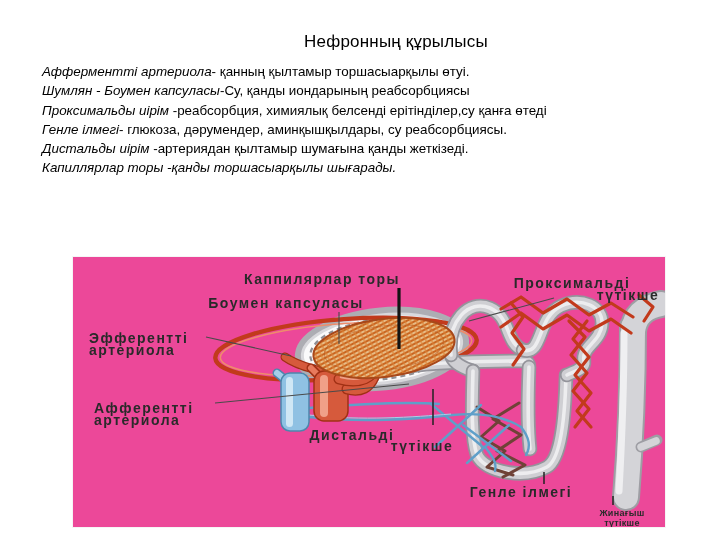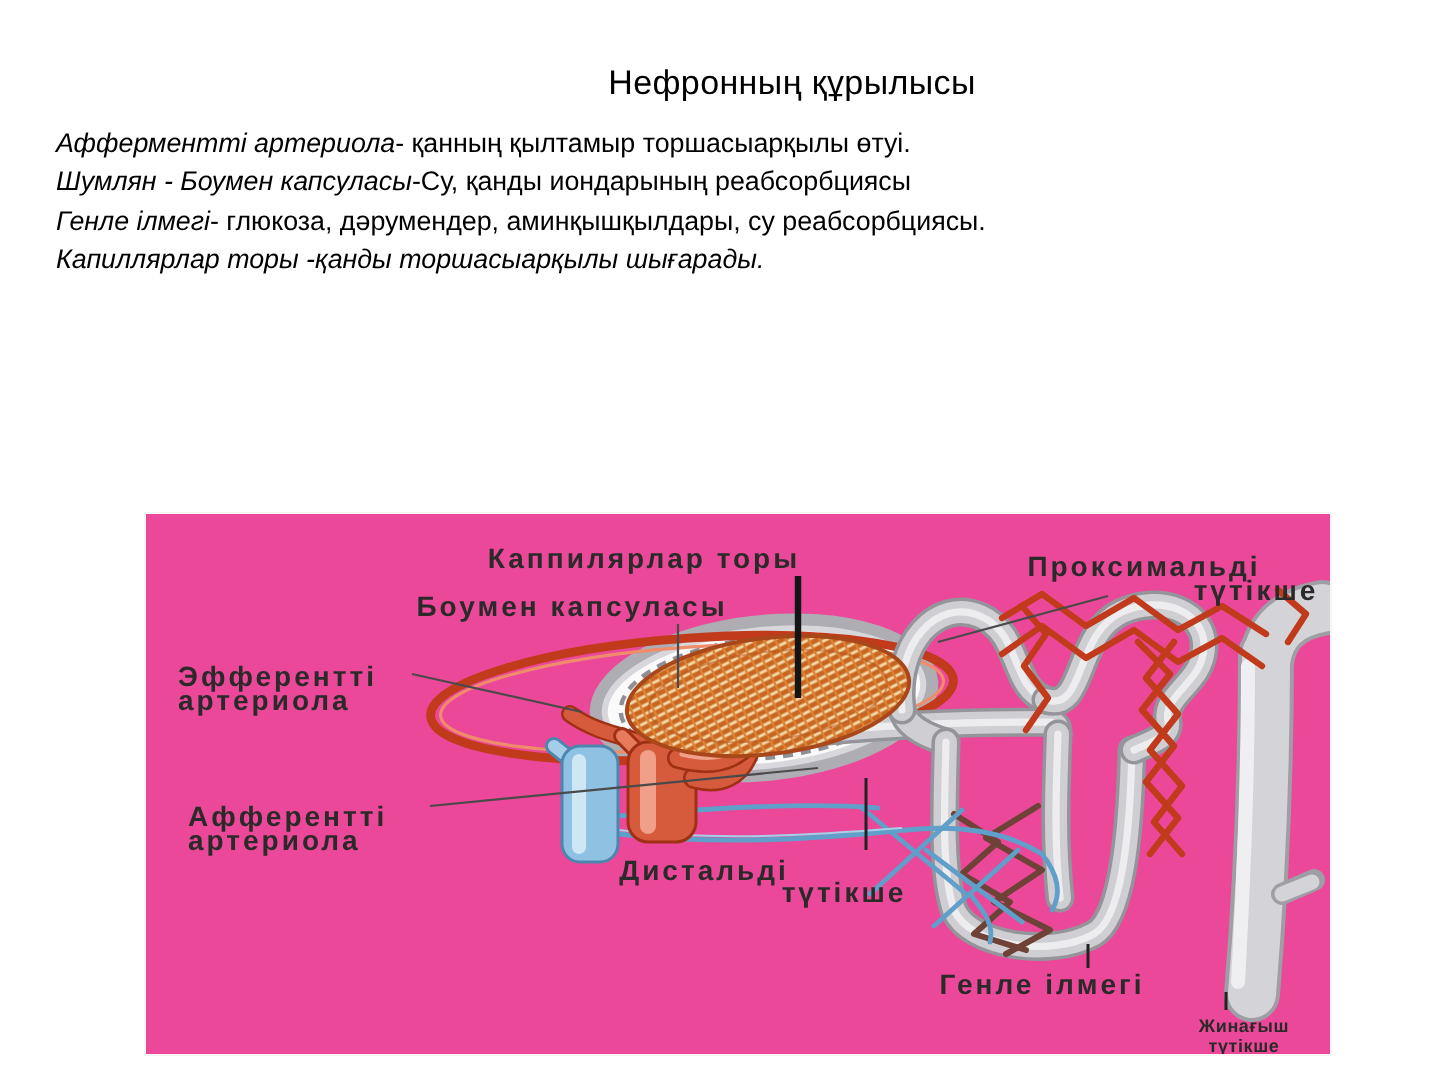--- a/index.html
+++ b/index.html
@@ -4,21 +4,21 @@
 <style>
   html,body{margin:0;padding:0;}
   body{
     width:720px;height:540px;background:#ffffff;position:relative;overflow:hidden;
     font-family:"Liberation Sans",sans-serif;color:#000;
   }
   .title{
     position:absolute;top:32px;left:0;width:720px;text-align:center;
     font-size:17px;font-weight:400;letter-spacing:.2px;margin-left:36px;
   }
-  .lines{position:absolute;left:28px;top:62px;width:660px;}
+  .lines{position:absolute;left:42px;top:62px;width:660px;}
   .lines p{margin:0;font-size:13.4px;line-height:19.3px;white-space:nowrap;}
   .lines .term{font-style:italic;}
   .diagram{
     position:absolute;left:72px;top:256px;width:594px;height:272px;
     background:#ec4899;border:1px solid #f5f5f5;box-sizing:border-box;
   }
   
   .lbl{font-family:"Liberation Sans",sans-serif;font-weight:bold;font-size:14px;
        letter-spacing:1.5px;fill:#2a2a2a;}
   .lbl-sm{font-family:"Liberation Sans",sans-serif;font-weight:bold;font-size:9px;
@@ -41,21 +41,23 @@
   .ptr-thick{stroke:#141414;stroke-width:3.2;fill:none;}
 </style>
 </head>
 <body>
 
 <div class="title">Нефронның құрылысы</div>
 
 <div class="lines">
   <p><span class="term">Афферментті артериола</span><span>- қанның қылтамыр торшасыарқылы өтуі.</span></p>
   <p><span class="term">Шумлян - Боумен капсуласы</span><span>-Су, қанды иондарының реабсорбциясы</span></p>
+  <p><span class="term">Проксимальды иірім</span><span> -реабсорбция, химиялық белсенді ерітінділер,су  қанға өтеді</span></p>
   <p><span class="term">Генле ілмегі</span><span>- глюкоза, дәрумендер, аминқышқылдары,  су  реабсорбциясы.</span></p>
+  <p><span class="term">Дистальды иірім</span><span> -артериядан қылтамыр шумағына қанды жеткізеді.</span></p>
   <p><span class="term">Капиллярлар торы -қанды торшасыарқылы шығарады.</span><span></span></p>
 </div>
 
 <div class="diagram">
 <svg width="592" height="270" viewBox="0 0 592 270" xmlns="http://www.w3.org/2000/svg">
   <defs>
     <pattern id="glomP" width="10" height="8" patternUnits="userSpaceOnUse" patternTransform="rotate(-20)">
       <rect width="10" height="8" fill="#f2d9a8"></rect>
       <path d="M0,2 H10 M0,6 H10" stroke="#c96520" stroke-width="2.6"></path>
       <path d="M2,0 V8 M7,0 V8" stroke="#dd8336" stroke-width="1.2"></path>

